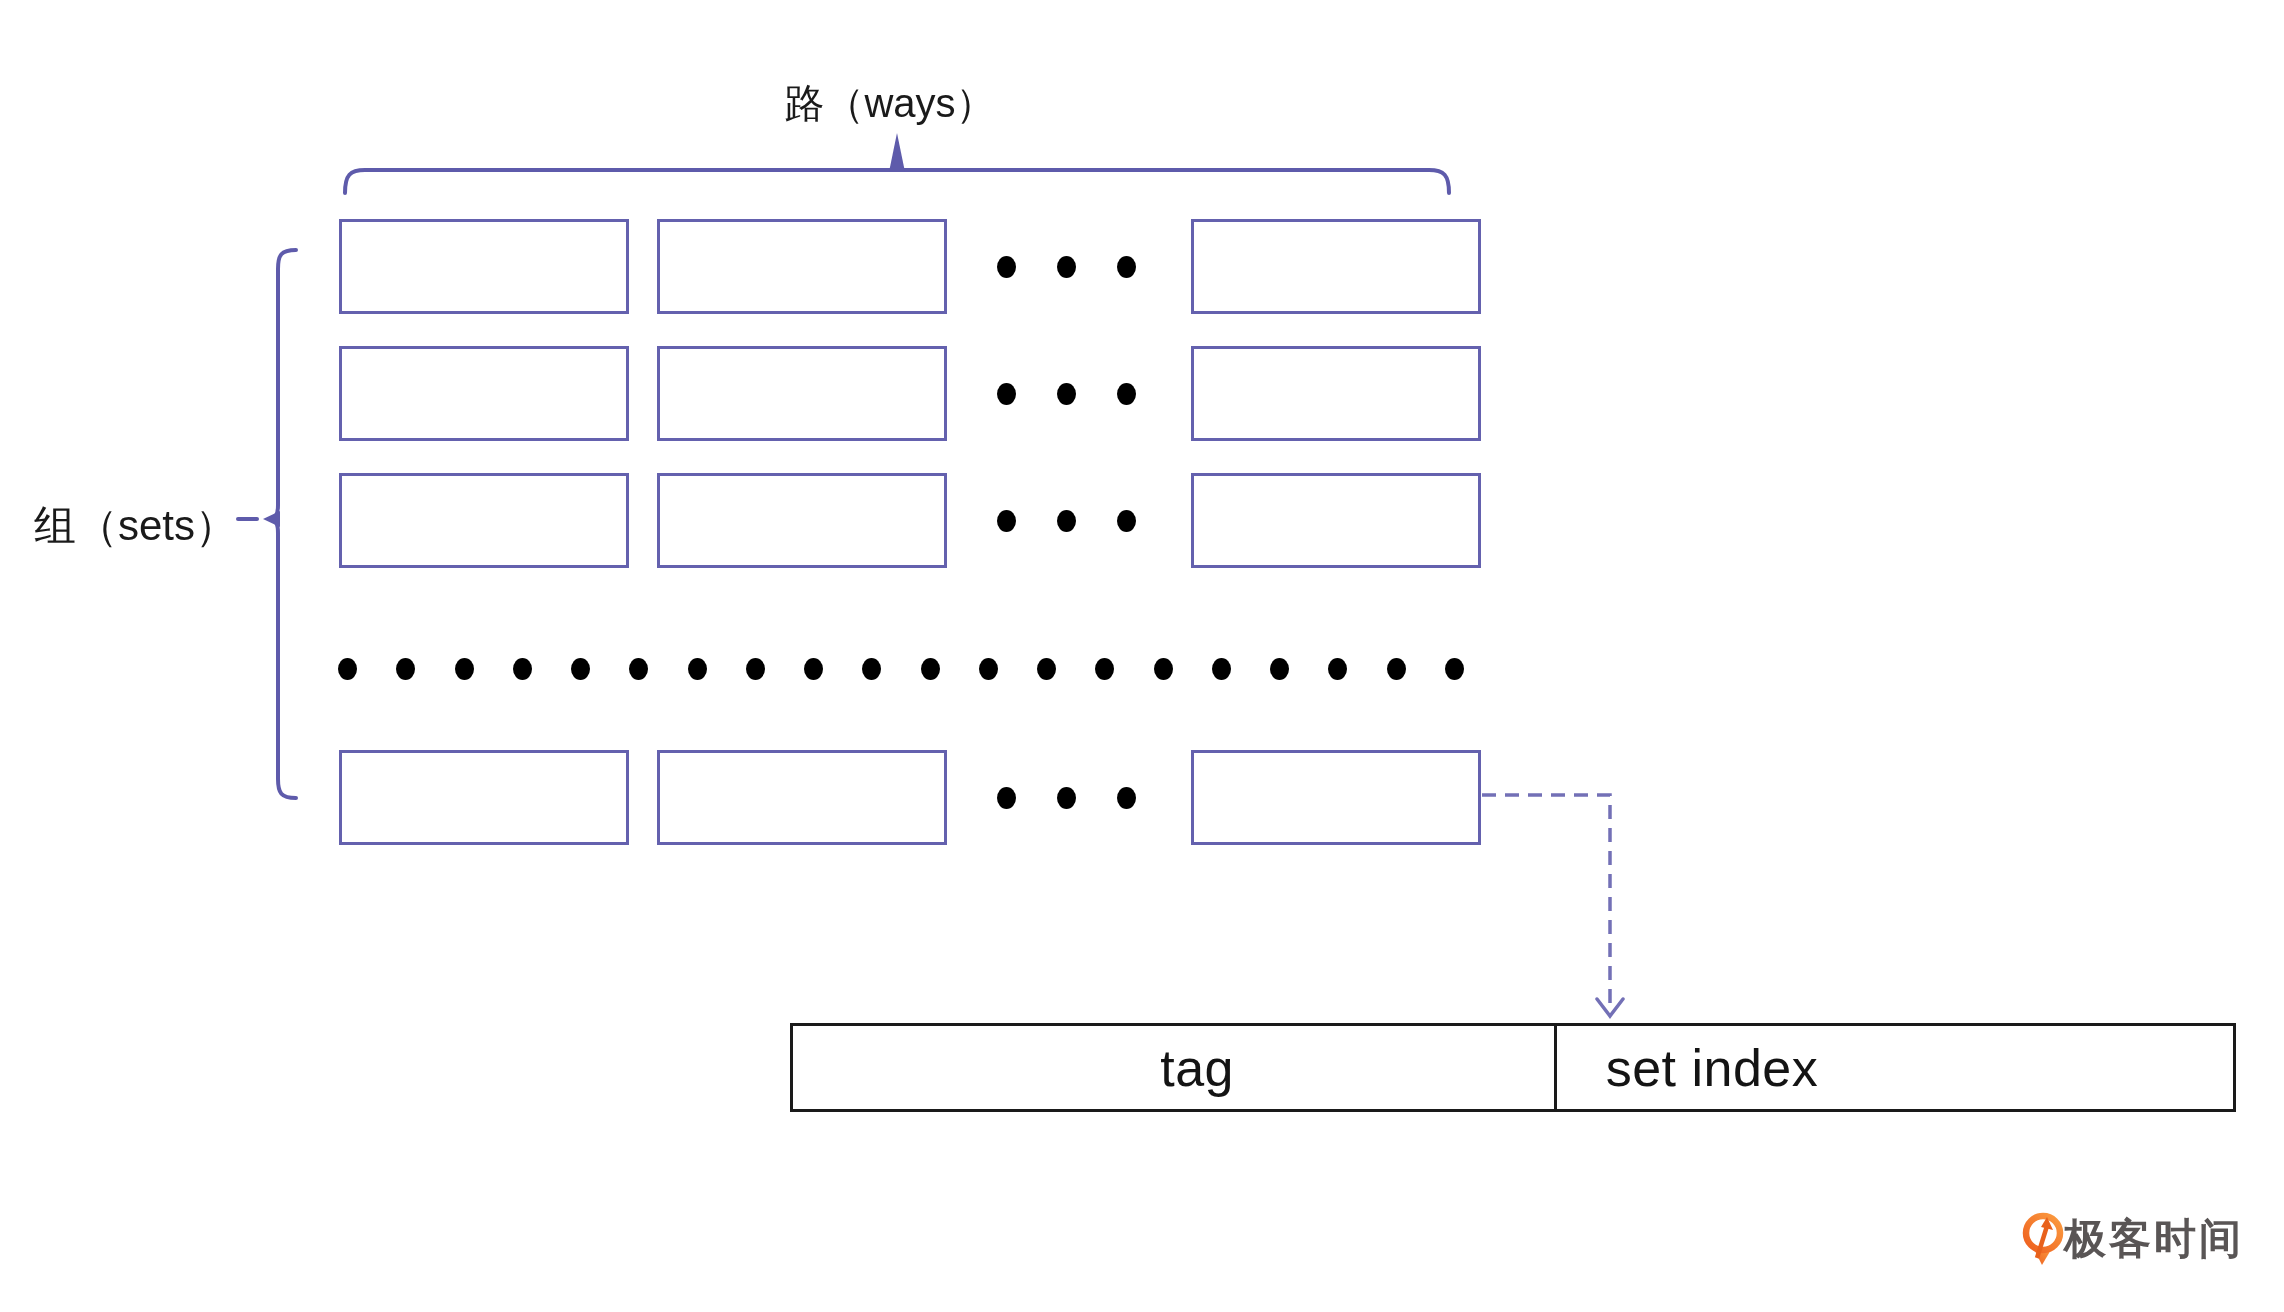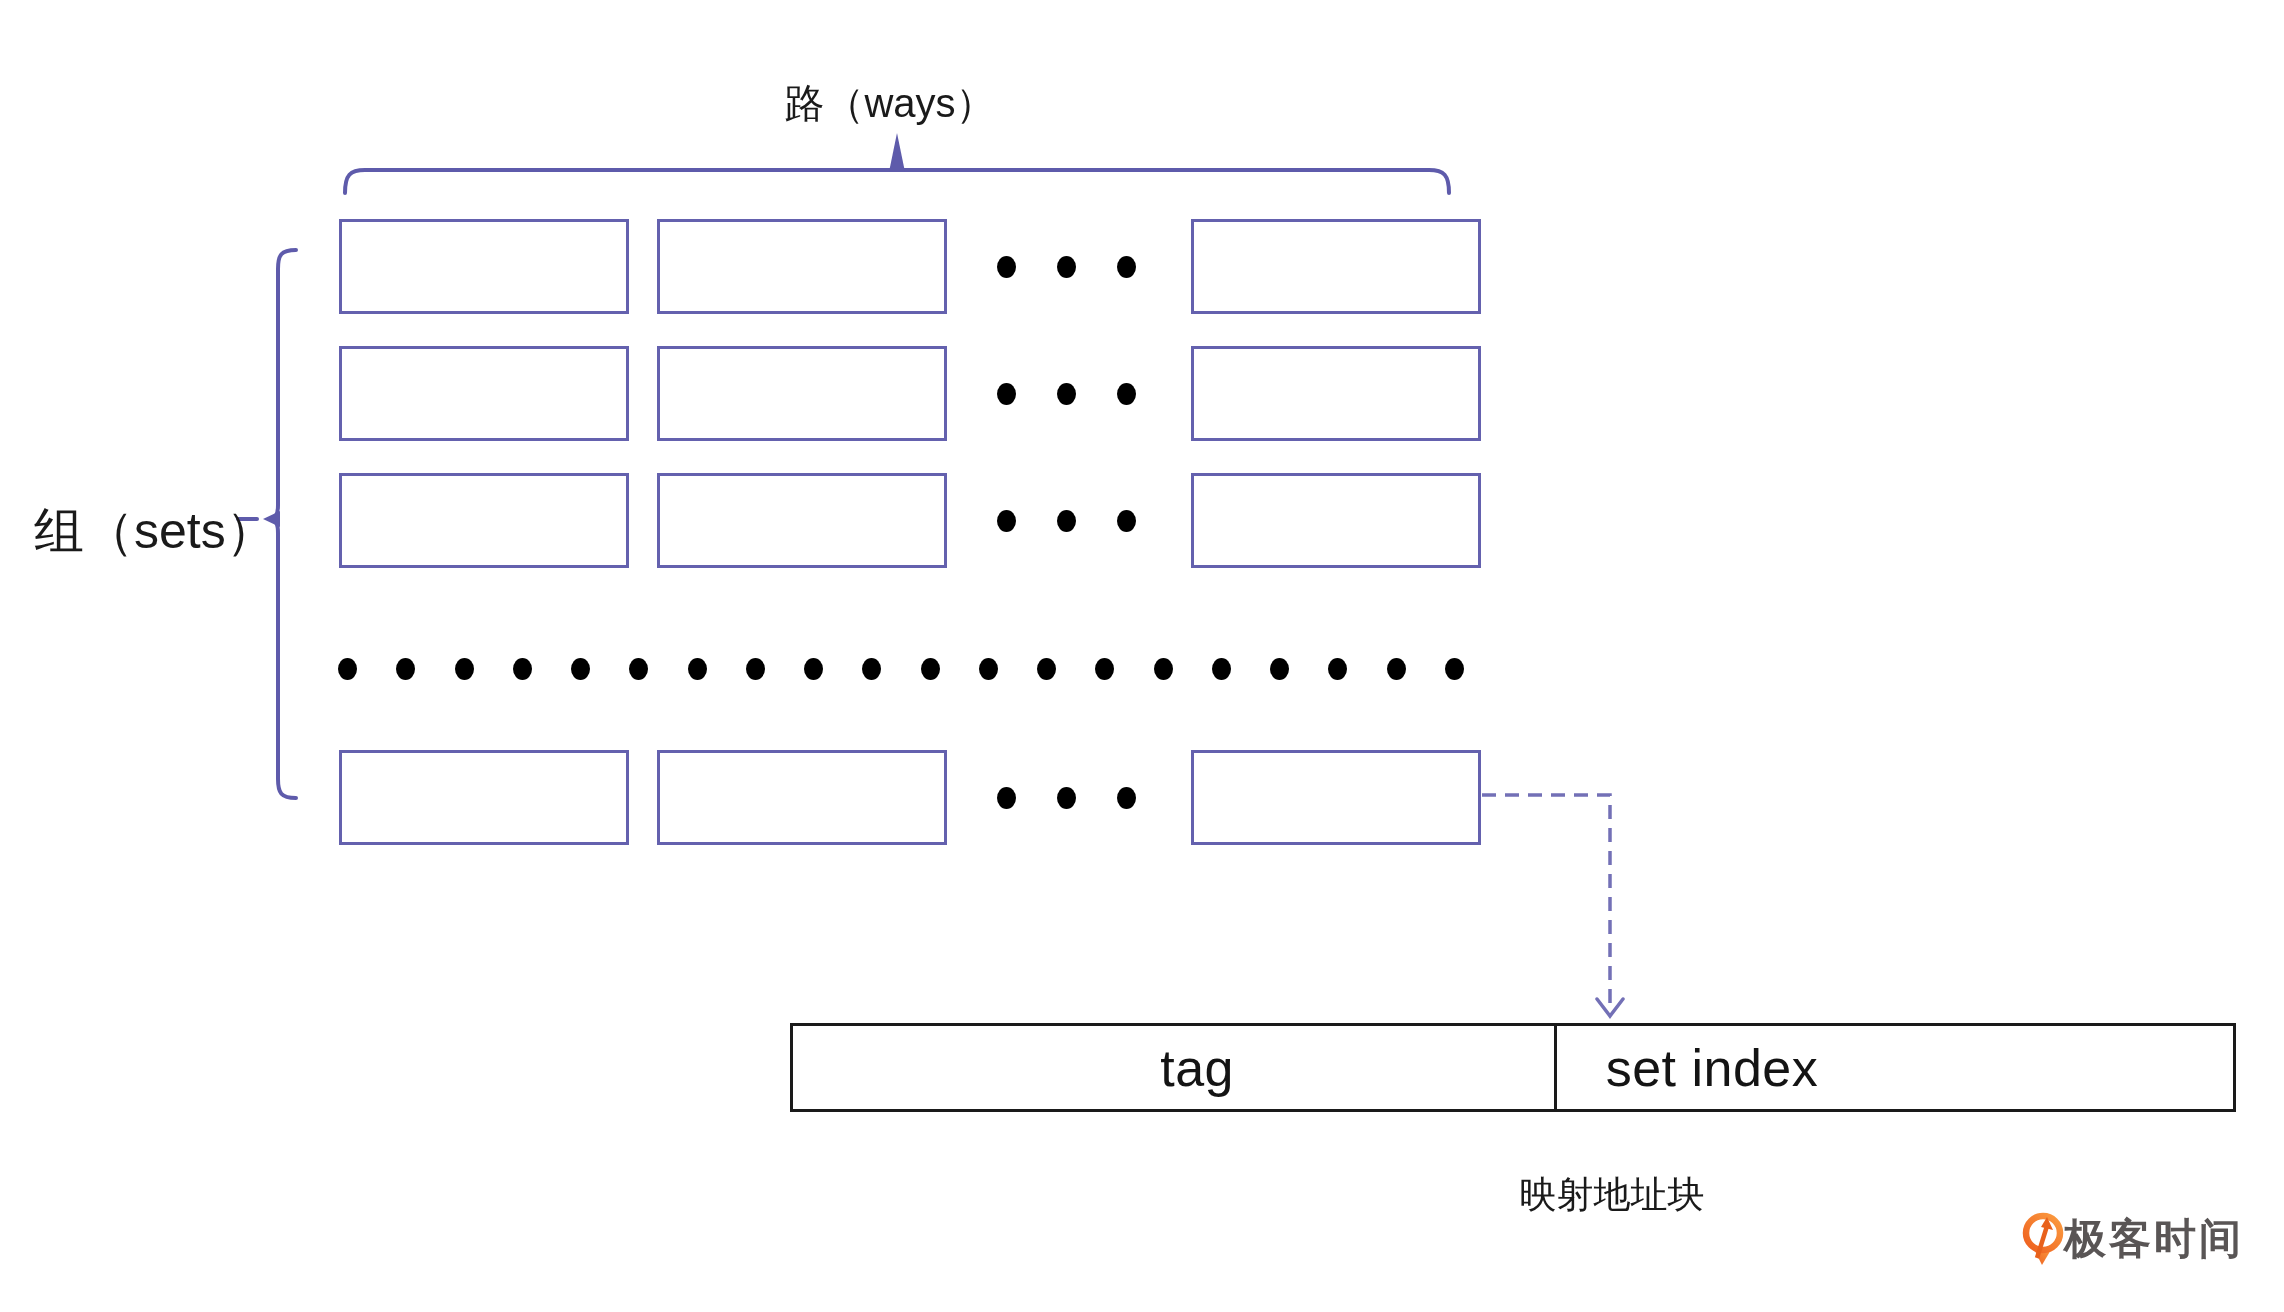--- a/index.html
+++ b/index.html
@@ -28,21 +28,21 @@
     position:absolute;
     color:var(--ink);
     white-space:nowrap;
   }
   .ways-label{
     left:690px;top:76px;width:400px;
     font-size:40px;text-align:center;
   }
   .sets-label{
     left:34px;top:498px;width:196px;
-    font-size:50px;text-align:center;
+    font-size:42px;text-align:center;
   }
   .mapped-label{
     left:1412px;top:1170px;width:400px;
     font-size:37px;text-align:center;
   }
   svg.overlay{
     position:absolute;left:0;top:0;width:2284px;height:1312px;
   }
   .brace-stroke{fill:none;stroke:var(--purple);stroke-width:4;stroke-linecap:round;}
   .brace-fill{fill:var(--purple);stroke:none;}
@@ -181,21 +181,20 @@
         <span class="dot"></span>
       </div>
     <div class="cache-block" style="left:1191px;top:750px;"></div>
   </div>
 
   <div class="address-table">
     <div class="address-cell cell-tag">tag</div>
     <div class="address-cell cell-set-index">set index</div>
   </div>
 
-  <div class="label mapped-label">映射地址块</div>
 
   <div class="logo">
     <svg class="logo-icon" viewBox="0 0 42 54">
       <defs>
         <linearGradient id="lg-orange" x1="0" y1="1" x2="1" y2="0">
           <stop offset="0" stop-color="#ee5f1e"></stop>
           <stop offset="1" stop-color="#fb9c40"></stop>
         </linearGradient>
       </defs>
       <polygon points="11,35 30,36 20,53" fill="url(#lg-orange)"></polygon>

